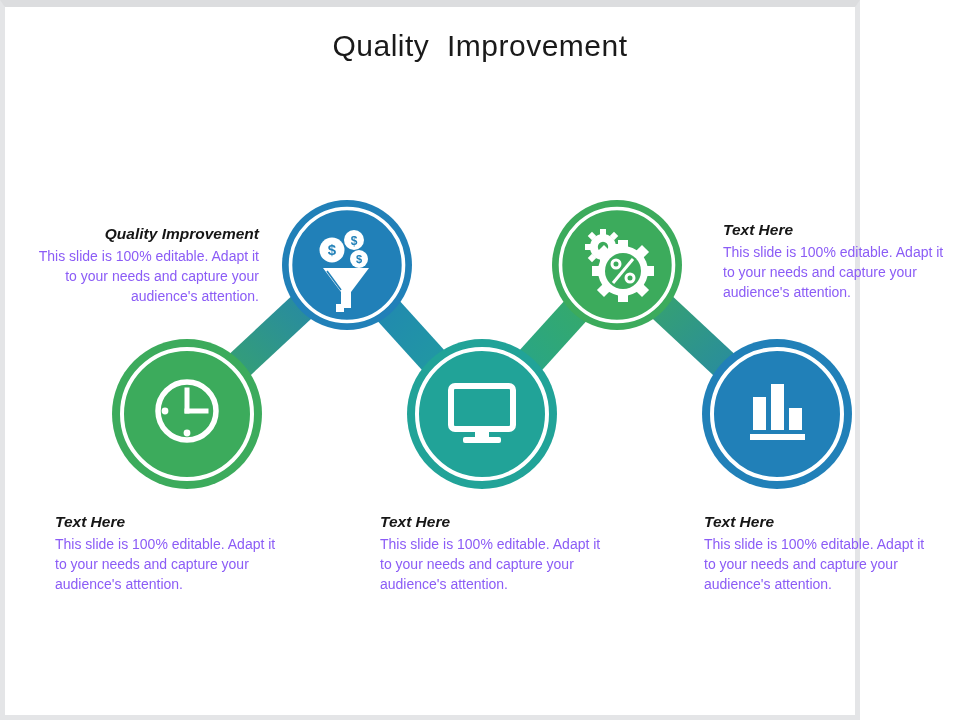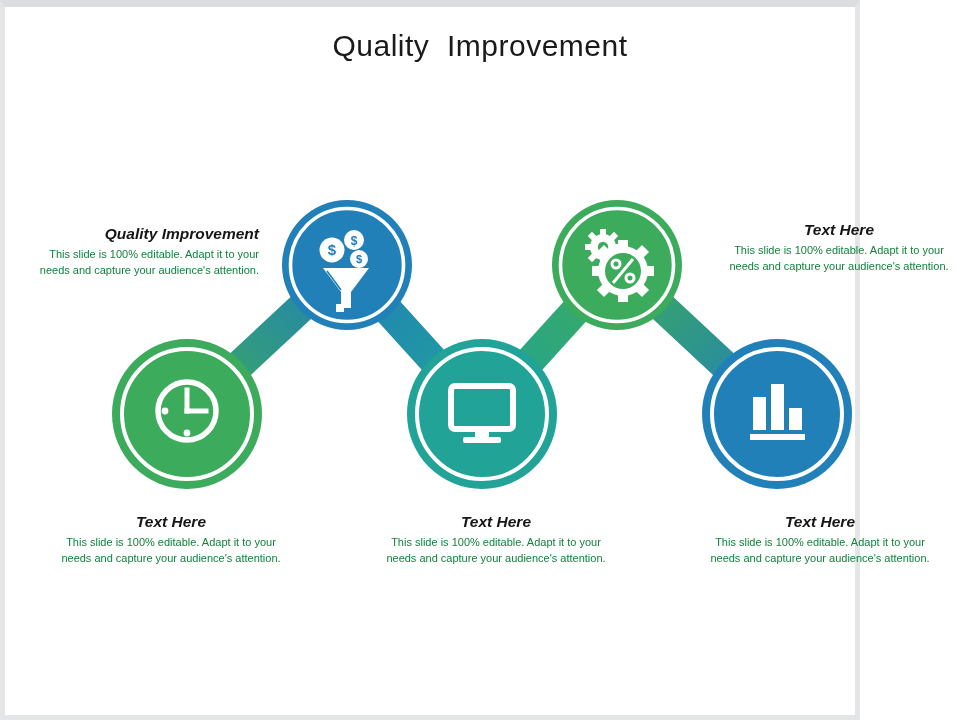--- a/index.html
+++ b/index.html
@@ -29,24 +29,24 @@
   
   #diagram { position:absolute; left:0; top:0; width:950px; height:712px; }
 
   
   .tblock { position:absolute; width:232px; }
   .tblock .head {
     font-size:15.5px; font-weight:bold; font-style:italic;
     color:#161616; margin-bottom:4px; white-space:nowrap;
   }
   .tblock .body {
-    font-size:11px; color:#15803d; line-height:1.42;
+    font-size:14px; color:#8b5cf6; line-height:1.42;
   }
   .tblock.align-right { text-align:right; }
-  .tblock.align-left  { text-align:center; }
+  .tblock.align-left  { text-align:left; }
 
   #tb-top-left   { left:22px;  top:218px; }
   #tb-top-right  { left:718px; top:214px; }
   #tb-bot-left   { left:50px;  top:506px; }
   #tb-bot-mid    { left:375px; top:506px; }
   #tb-bot-right  { left:699px; top:506px; }
 </style>
 </head>
 <body>
 

